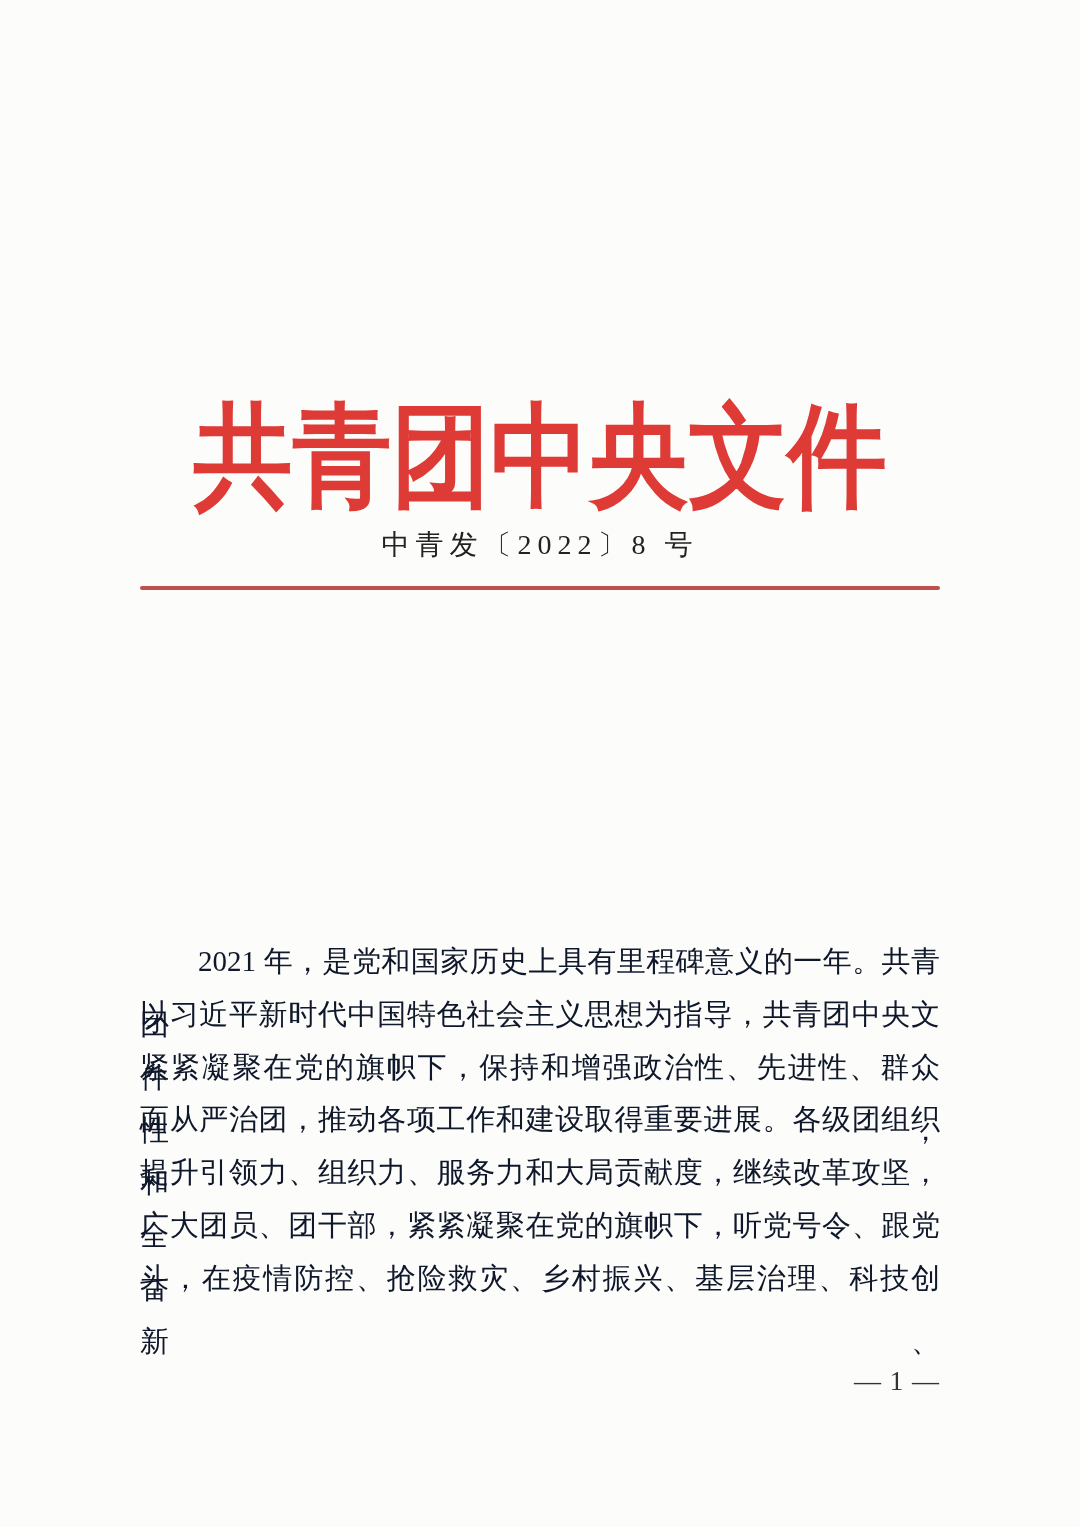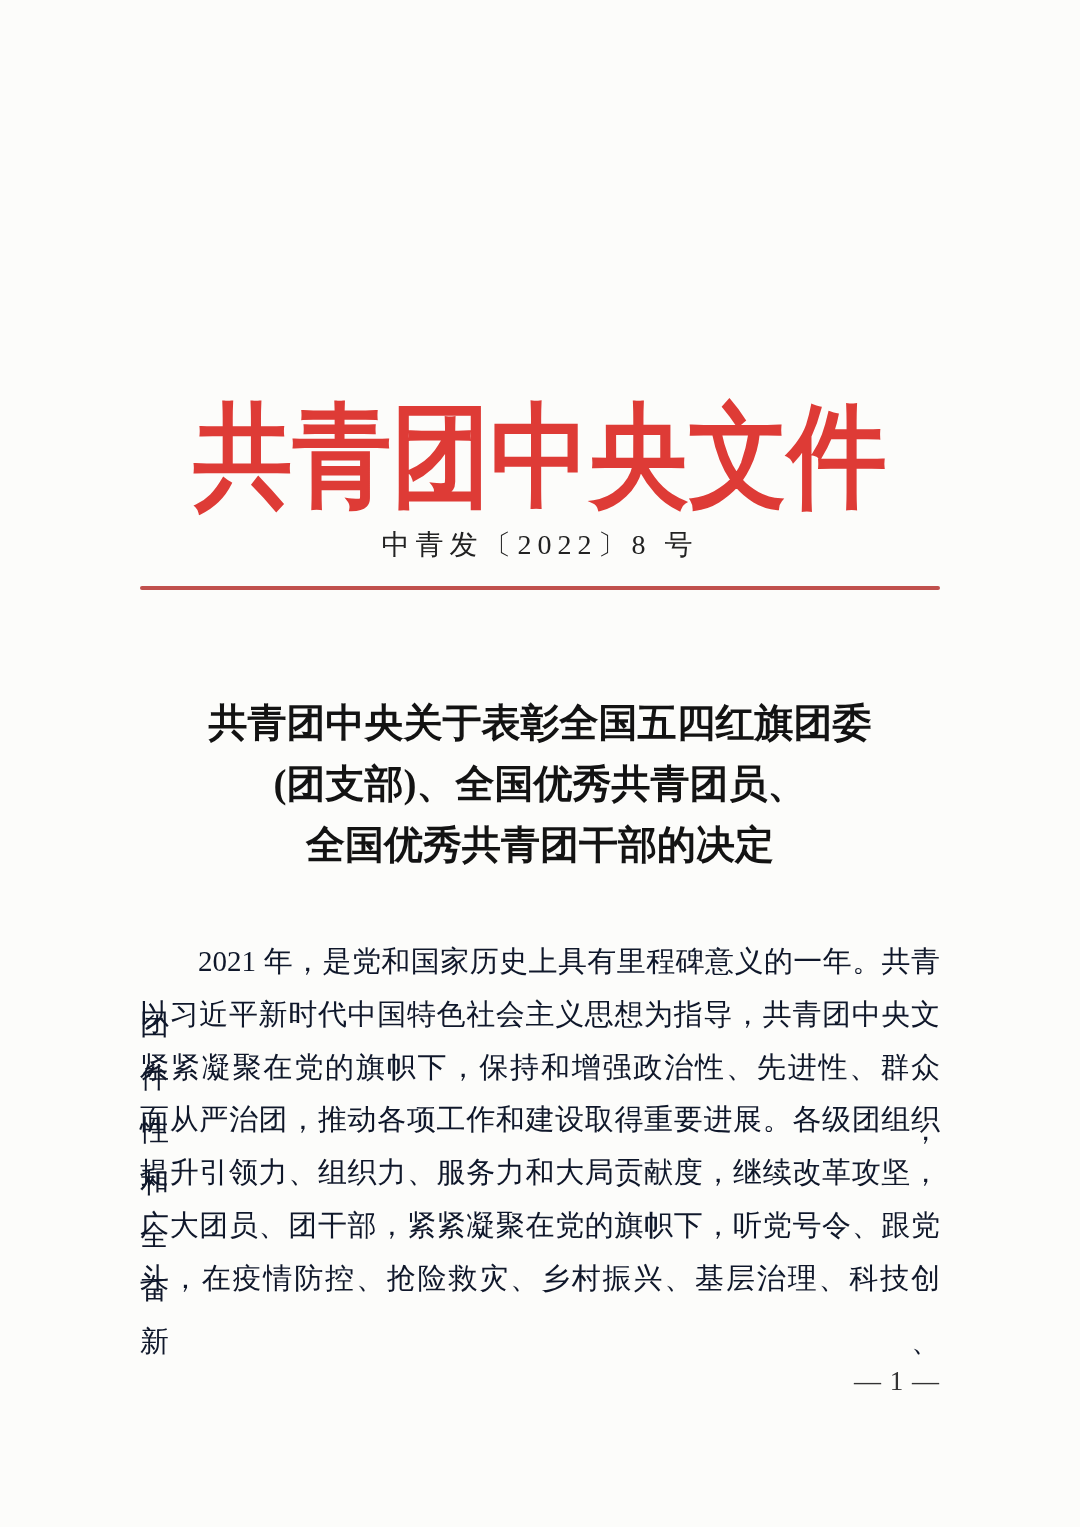--- a/index.html
+++ b/index.html
@@ -102,25 +102,20 @@
 <body>
 
 <div class="page">
 
   <h1 class="banner">共青团中央文件</h1>
 
   <div class="doc-number">中青发〔2022〕8 号</div>
 
   <div class="red-line"></div>
 
-  <div class="doc-title">
-    <div class="title-line">共青团中央关于表彰全国五四红旗团委</div>
-    <div class="title-line">(团支部)、全国优秀共青团员、</div>
-    <div class="title-line">全国优秀共青团干部的决定</div>
-  </div>
 
   <div class="doc-body">
     <div class="body-line indent-first">2021 年，是党和国家历史上具有里程碑意义的一年。共青团</div>
     <div class="body-line">以习近平新时代中国特色社会主义思想为指导，共青团中央文件</div>
     <div class="body-line">紧紧凝聚在党的旗帜下，保持和增强政治性、先进性、群众性，</div>
     <div class="body-line">面从严治团，推动各项工作和建设取得重要进展。各级团组织和</div>
     <div class="body-line">提升引领力、组织力、服务力和大局贡献度，继续改革攻坚，全</div>
     <div class="body-line">广大团员、团干部，紧紧凝聚在党的旗帜下，听党号令、跟党奋</div>
     <div class="body-line">斗，在疫情防控、抢险救灾、乡村振兴、基层治理、科技创新、</div>
   </div>

